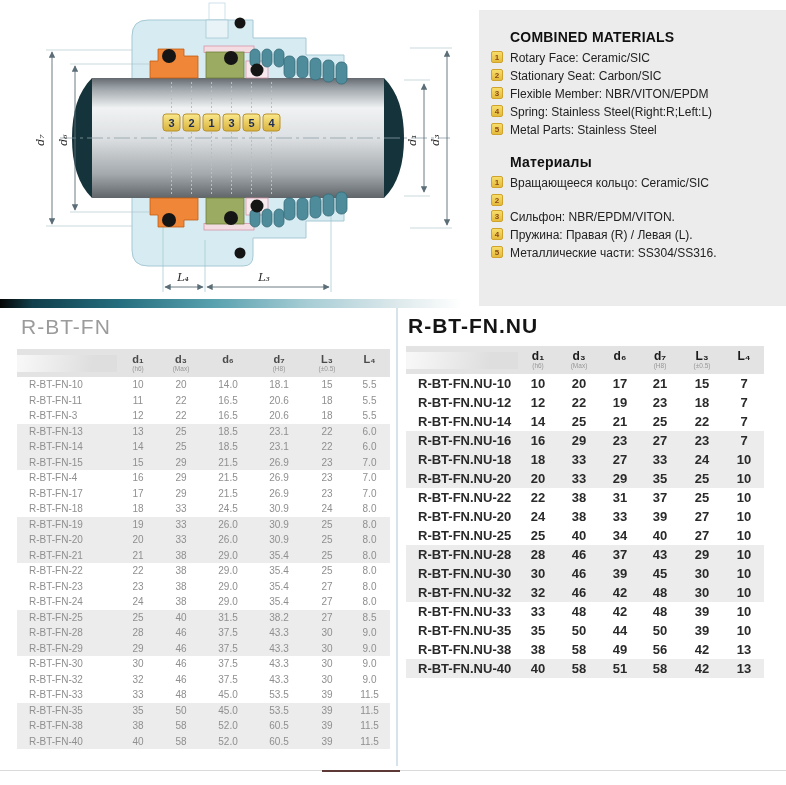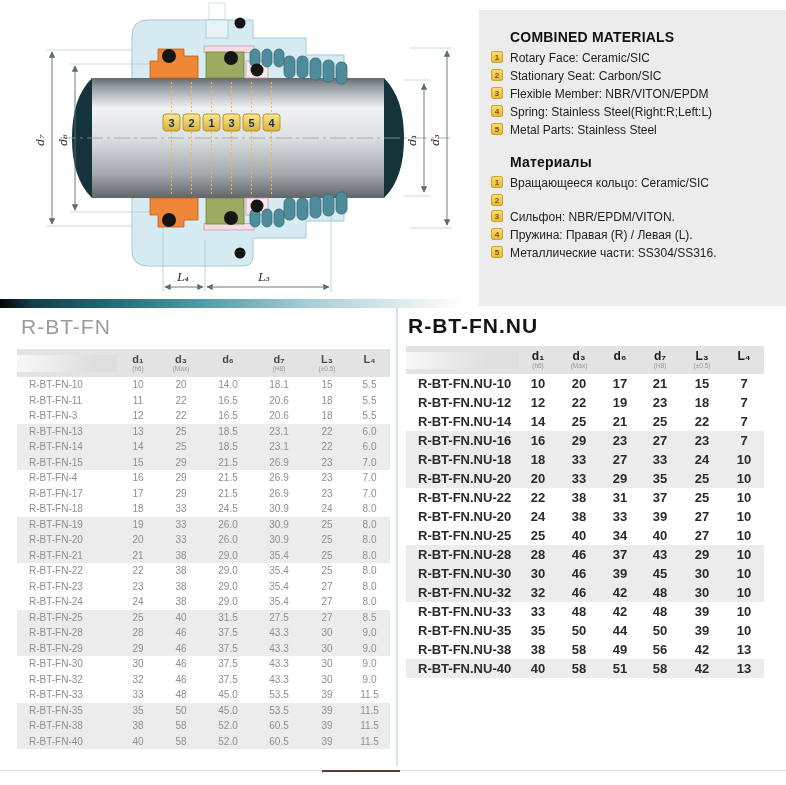--- a/index.html
+++ b/index.html
@@ -377,21 +377,21 @@
           <div class="tcell">29.0</div>
           <div class="tcell">35.4</div>
           <div class="tcell">27</div>
           <div class="tcell">8.0</div>
         </div>
         <div class="trow drow band">
           <div class="tcell namecell">R-BT-FN-25</div>
           <div class="tcell">25</div>
           <div class="tcell">40</div>
           <div class="tcell">31.5</div>
-          <div class="tcell">27.5</div>
+          <div class="tcell">38.2</div>
           <div class="tcell">27</div>
           <div class="tcell">8.5</div>
         </div>
         <div class="trow drow band">
           <div class="tcell namecell">R-BT-FN-28</div>
           <div class="tcell">28</div>
           <div class="tcell">46</div>
           <div class="tcell">37.5</div>
           <div class="tcell">43.3</div>
           <div class="tcell">30</div>

